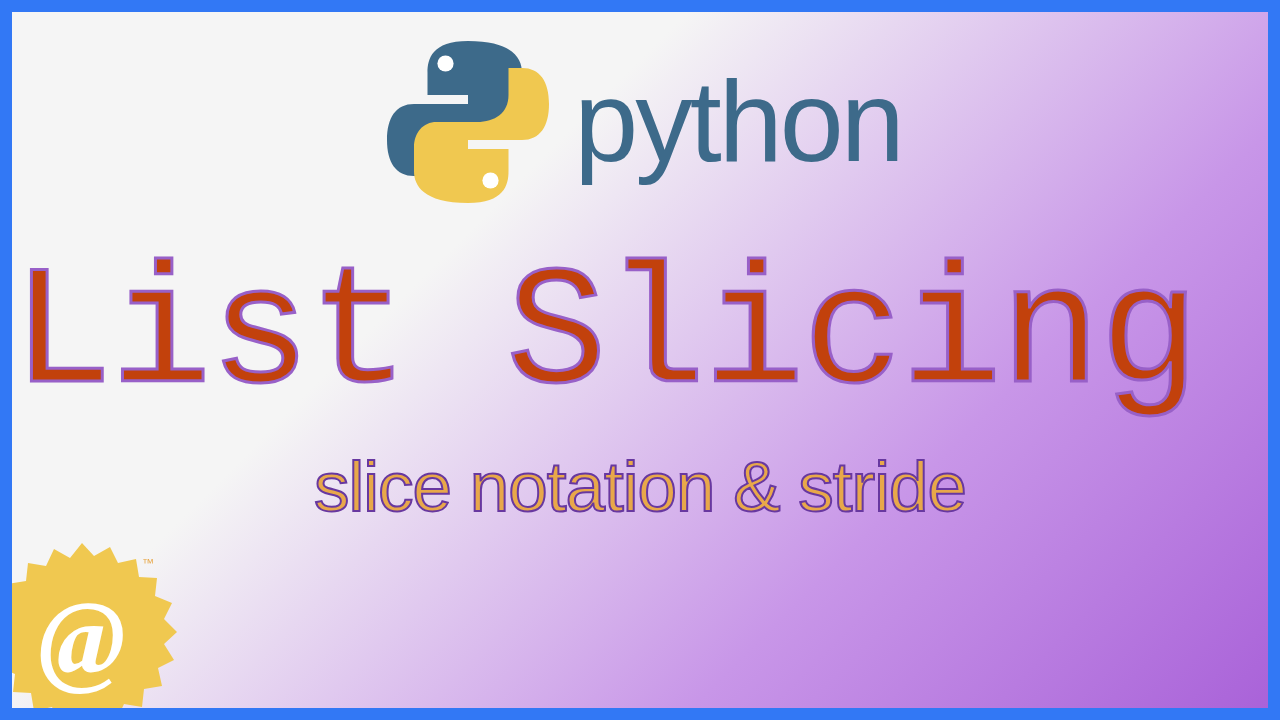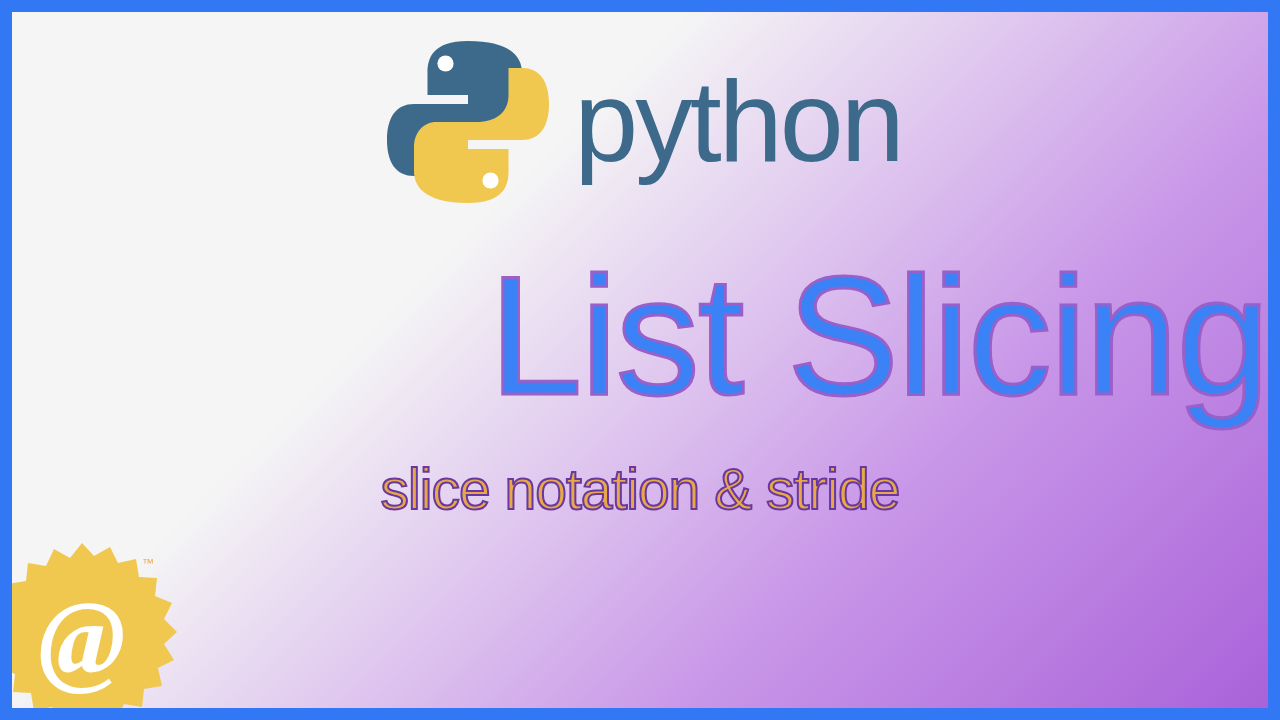--- a/index.html
+++ b/index.html
@@ -41,36 +41,37 @@
       letter-spacing: -3px;
     }
     .programming-subtitle {
       font-size: 62px;
       font-weight: 300;
       color: #e8a84a;
       letter-spacing: -1px;
       margin-top: -5px;
     }
     .main-title {
-      text-align: right;
+      text-align: left;
       font-size: 168px;
       font-weight: 400;
-      color: #3b82f6;
+      color: #c2410c;
       -webkit-text-stroke: 3px #9860c8;
       margin-top: 40px;
       letter-spacing: -2px;
       line-height: 1;
+      font-family: Liberation Mono, monospace;
     }
     .subtitle {
       text-align: center;
-      font-size: 57px;
+      font-size: 71px;
       font-weight: 400;
       color: #e8a84a;
       -webkit-text-stroke: 2px #6838a0;
-      margin-top: 36px;
+      margin-top: 26px;
       letter-spacing: -1px;
     }
     .badge {
       position: absolute;
       bottom: -30px;
       left: -30px;
       width: 200px;
       height: 200px;
     }
     .starburst {

